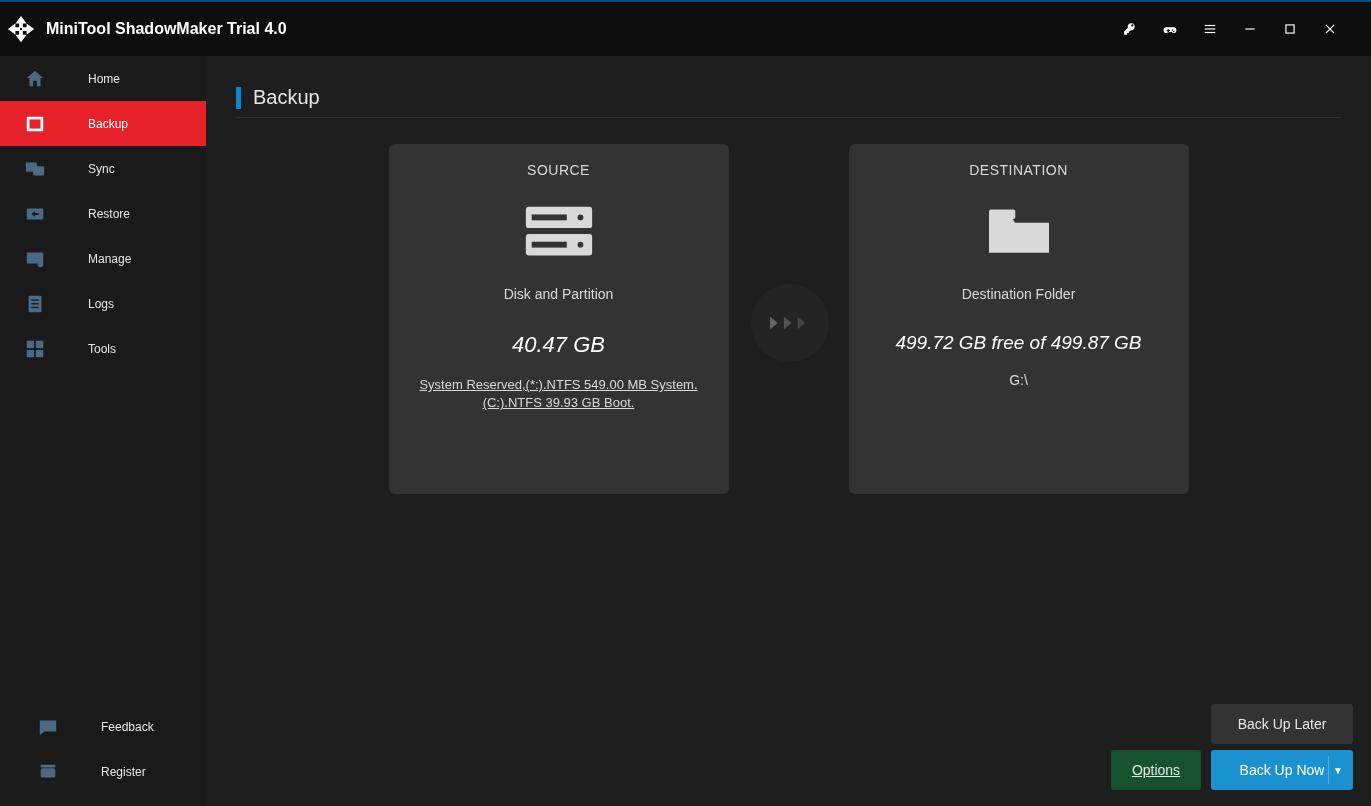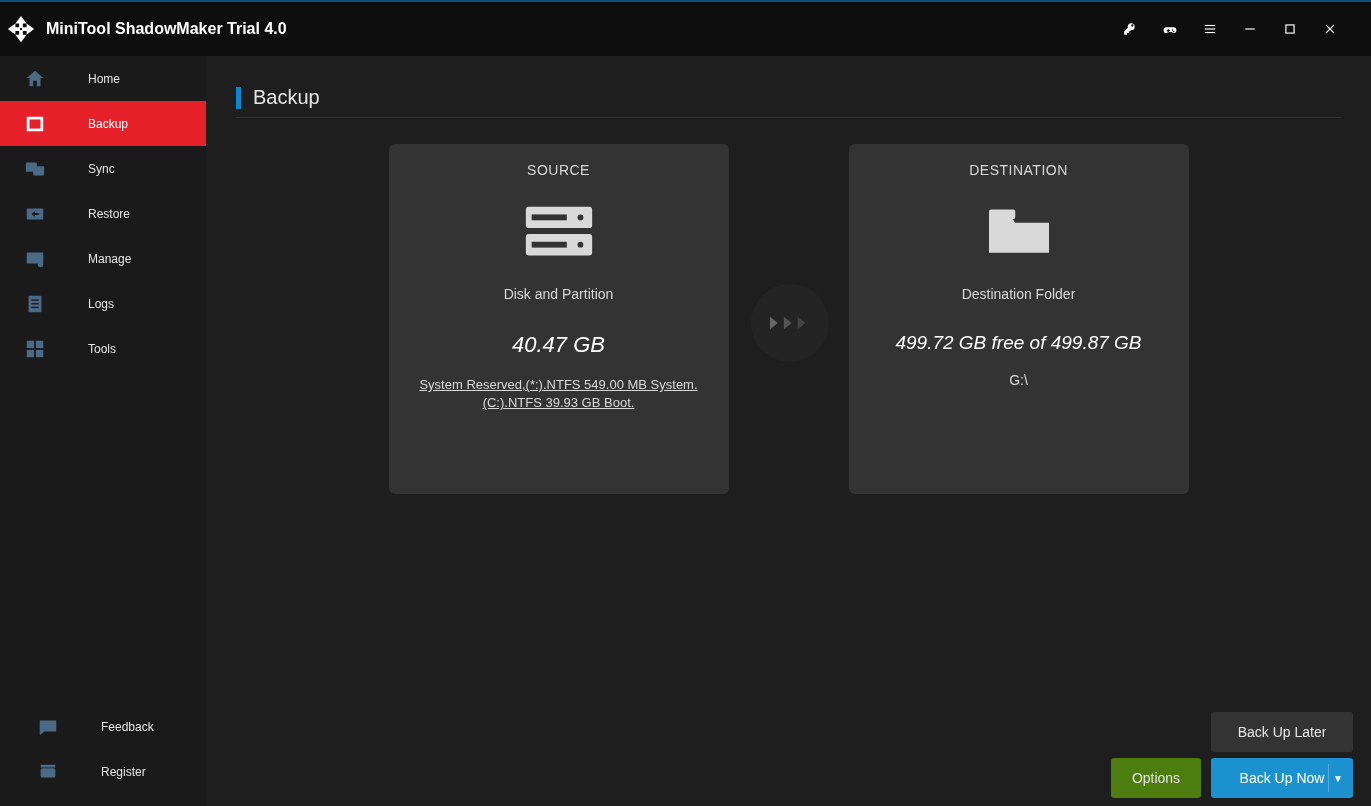--- a/index.html
+++ b/index.html
@@ -61,25 +61,25 @@
 
   
   .arrow-wrap { width:0; position:relative; }
   .arrow-circle {
     position:absolute; top: 140px; left: 22px; width:78px; height:78px; border-radius:50%;
     background:#242424; display:flex; align-items:center; justify-content:center;
   }
   .arrow-circle svg { width: 46px; height: 20px; }
 
   
-  .action-area { position:absolute; right:18px; bottom:8px; display:flex; flex-direction:column; align-items:flex-end; gap:6px; }
+  .action-area { position:absolute; right:18px; bottom:16px; display:flex; flex-direction:column; align-items:flex-end; gap:6px; }
   .btn-row { display:flex; gap:10px; }
   .btn { height:40px; display:flex; align-items:center; justify-content:center; border-radius:3px; font-size:14px; cursor:pointer; padding:0 20px; }
   .btn-later { background:#333333; color:#e6e6e6; min-width:142px; }
-  .btn-options { background:#4d7c0f; color:#e6e6e6; min-width:90px; }
+  .btn-options { background:#14532d; color:#e6e6e6; min-width:90px;text-decoration:underline; }
   .btn-now { background:#1c91d0; color:#fff; min-width:142px; position:relative; padding-right:20px; }
   .btn-now .caret { position:absolute; right:10px; top:50%; transform:translateY(-50%); font-size:10px; }
   .btn-now::before { content:""; position:absolute; right:24px; top:6px; bottom:6px; width:1px; background:rgba(255,255,255,.25); }
 </style>
 </head>
 <body>
 
 <div class="titlebar">
   <div class="titlebar-left">
     <div class="logo">

